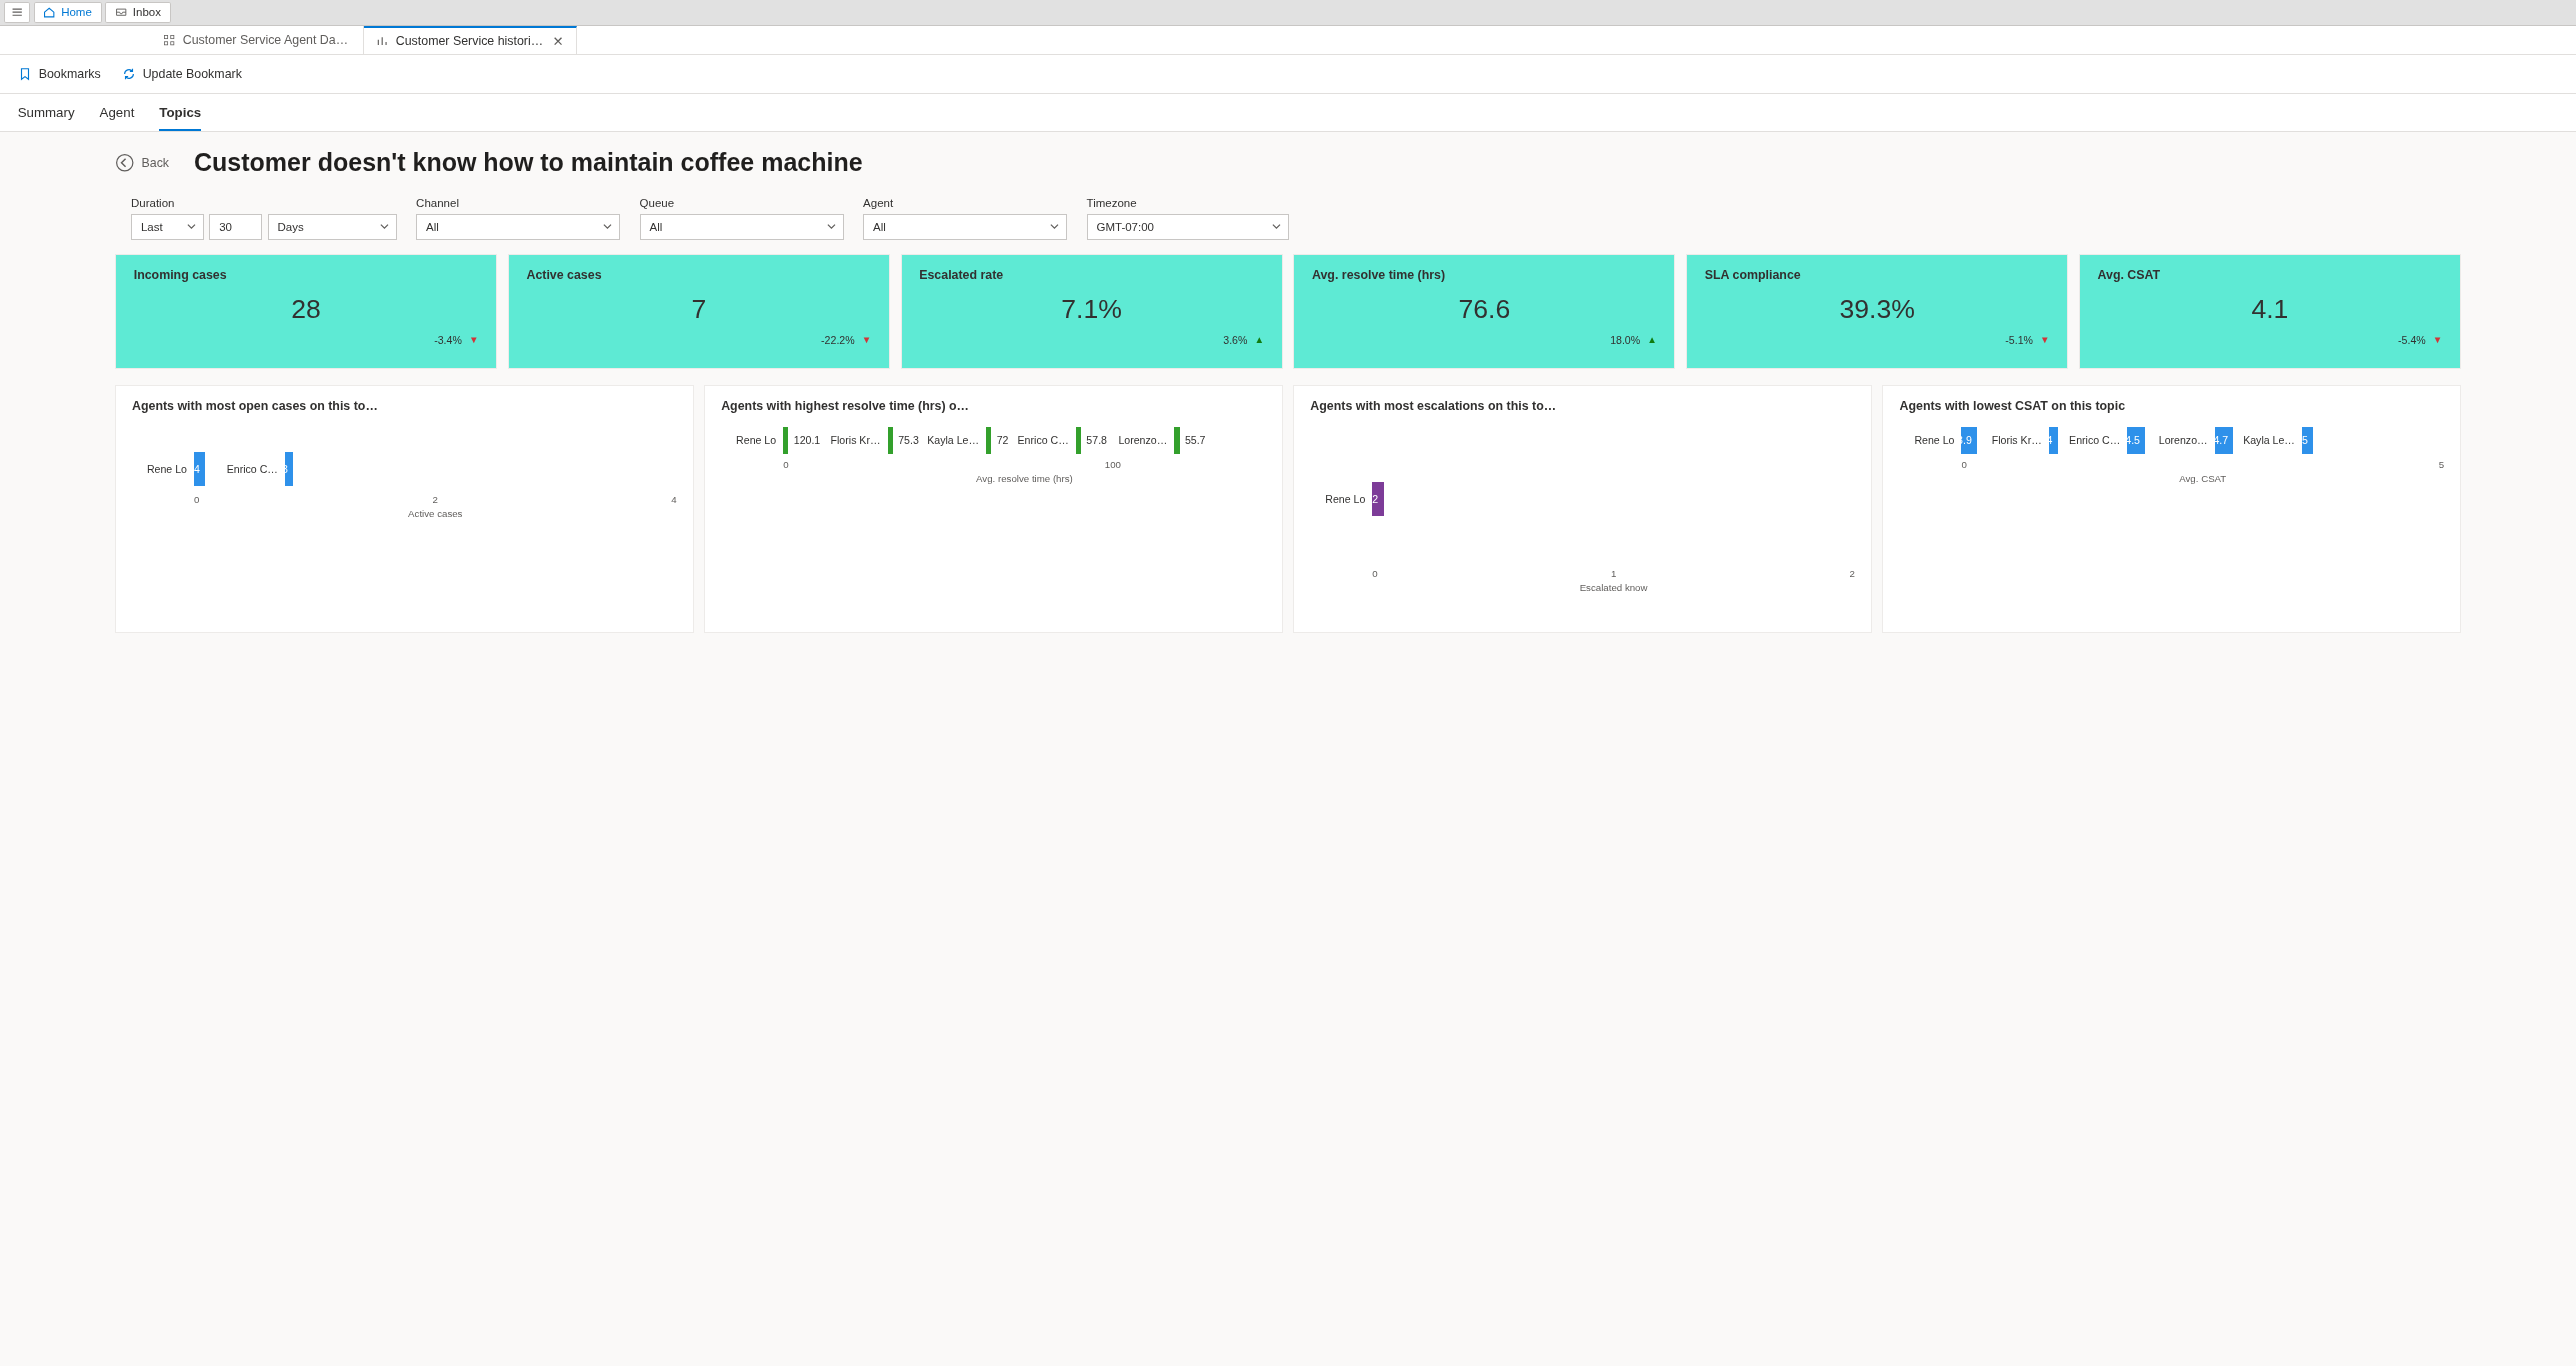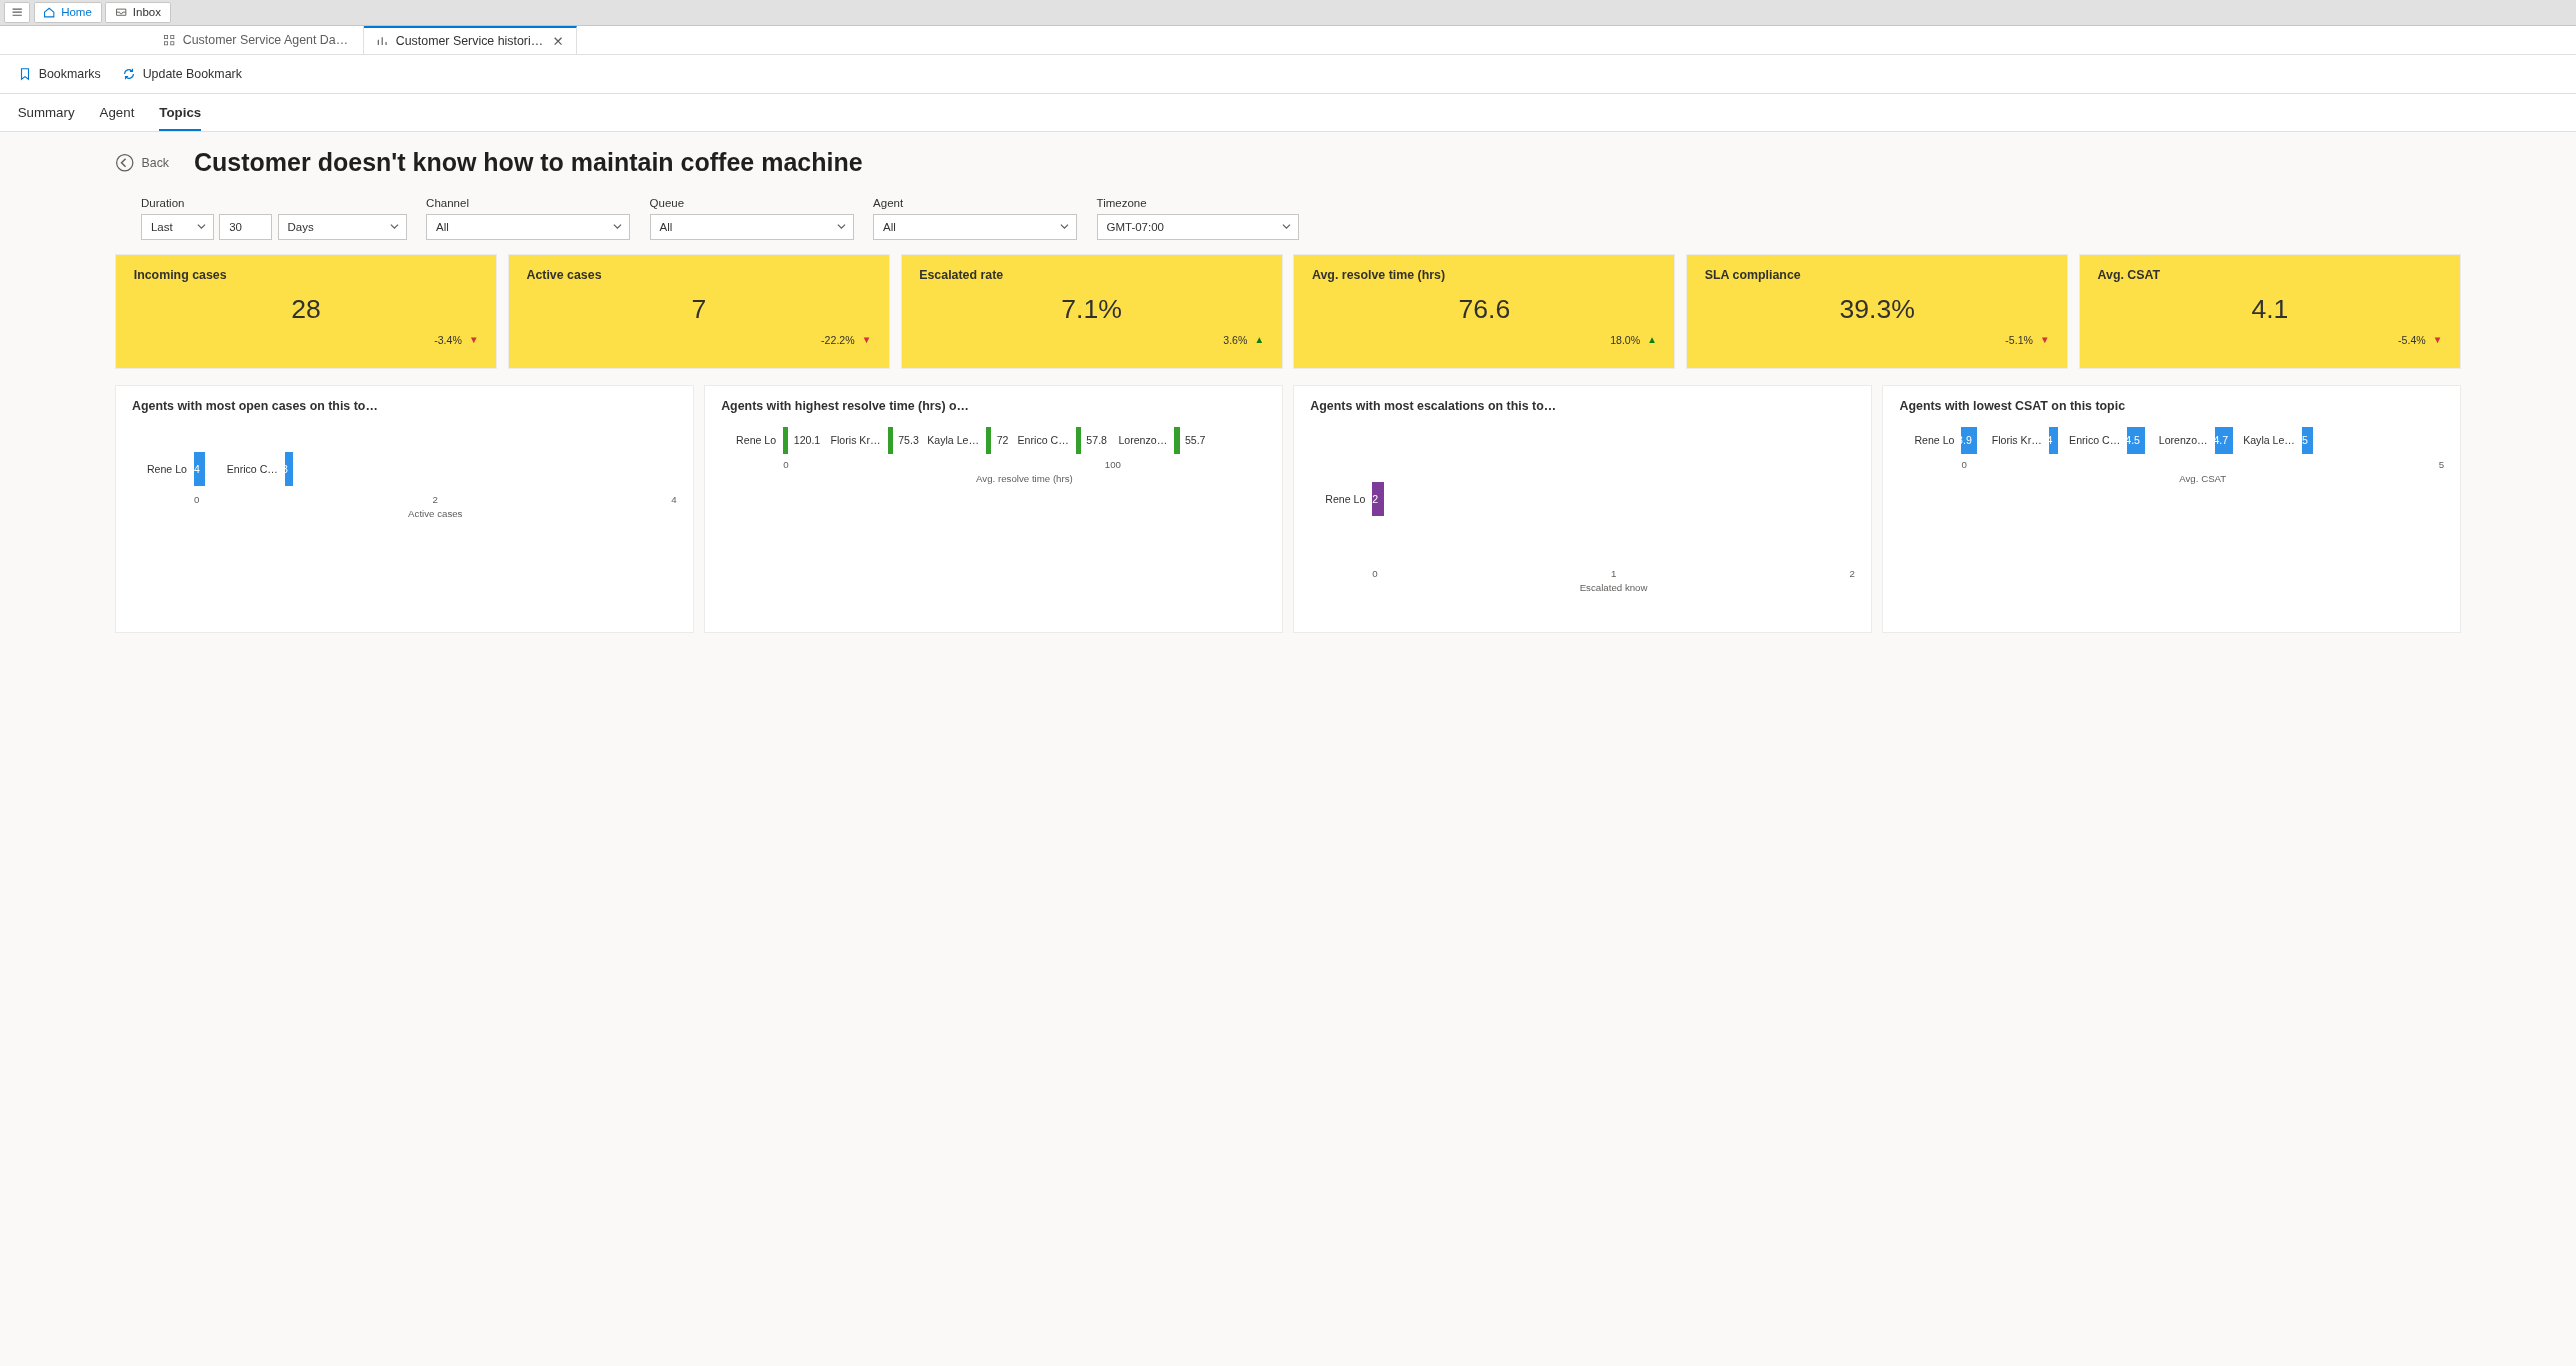--- a/index.html
+++ b/index.html
@@ -32,33 +32,33 @@
 .sub-tab.active { border-bottom-color: #0078d4; font-weight: 600; }
 
 
 .content { padding: 16px 115px 35px 115px; }
 .title-row { display: flex; align-items: center; gap: 25px; margin-bottom: 19.5px; }
 .back-btn { display: flex; align-items: center; gap: 7px; color: #605e5c; cursor: pointer; font-size: 12.4px; }
 .back-btn svg { width: 19.5px; height: 19.5px; }
 .page-title { font-size: 25px; font-weight: 600; color: #201f1e; }
 
 
-.filters { display: flex; gap: 19.5px; margin-bottom: 7px; margin-left: 26px; }
+.filters { display: flex; gap: 19.5px; margin-bottom: 7px; margin-left: 16px; }
 .filter-group { display: flex; flex-direction: column; gap: 5.3px; }
 .filter-label { font-size: 11.5px; color: #323130; }
 .filter-row { display: flex; gap: 5.3px; }
 .select-box { height: 26.6px; border: 0.9px solid #c8c6c4; background: #fff; padding: 0 23px 0 8.9px; display: flex; align-items: center; font-size: 11.5px; position: relative; cursor: pointer; min-width: 53px; }
 .select-box .chev { position: absolute; right: 7px; top: 50%; transform: translateY(-50%); }
 .select-box .chev svg { width: 8.9px; height: 8.9px; }
 .date-range { font-size: 11.5px; color: #605e5c; margin-left: 8.9px; display: flex; align-items: center; gap: 5.3px; }
 .date-range svg { width: 12.4px; height: 12.4px; }
 
 
 .kpi-row { display: flex; gap: 10.6px; margin-top: 14px; }
-.kpi-card { flex: 1; background: #fde047; border: 0.9px solid #edebe9; padding: 12.4px 17.7px 10.6px 17.7px; min-height: 115px; display: flex; flex-direction: column; }
+.kpi-card { flex: 1; background: #5eead4; border: 0.9px solid #edebe9; padding: 12.4px 17.7px 10.6px 17.7px; min-height: 115px; display: flex; flex-direction: column; }
 .kpi-title { font-size: 12.4px; font-weight: 600; margin-bottom: 7px; }
 .kpi-value { font-size: 26.6px; font-weight: 400; text-align: center; margin: 5.3px 0 8.9px 0; }
 .kpi-delta { font-size: 10.6px; text-align: right; display: flex; justify-content: flex-end; align-items: center; gap: 7px; }
 .kpi-delta .arr { font-size: 9.7px; }
 .arr.red { color: #d13438; }
 .arr.green { color: #107c10; }
 
 
 .chart-row { display: flex; gap: 10.6px; margin-top: 16px; }
 .chart-card { flex: 1; background: #fff; border: 0.9px solid #edebe9; padding: 12.4px 16px 8.9px 16px; min-height: 248px; }

